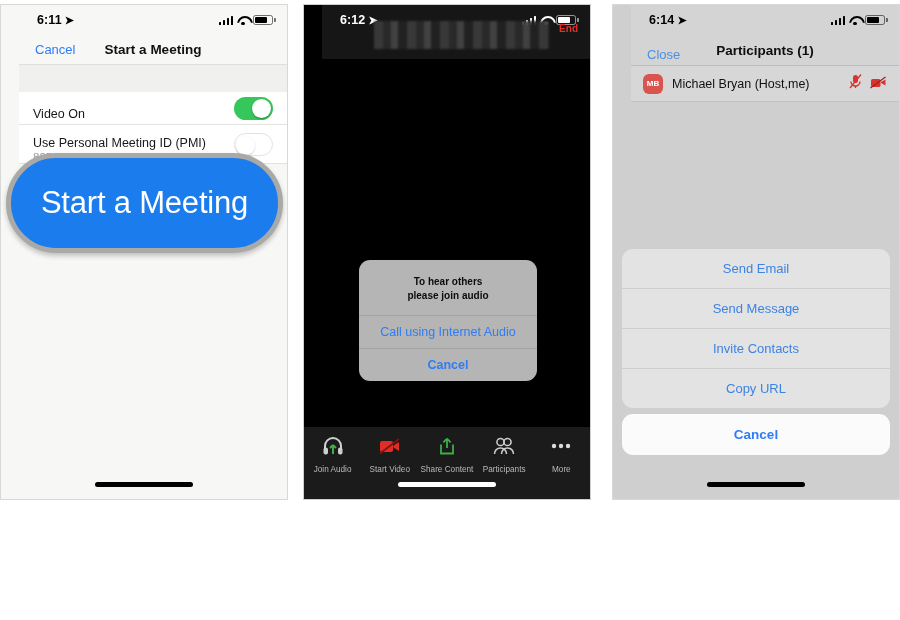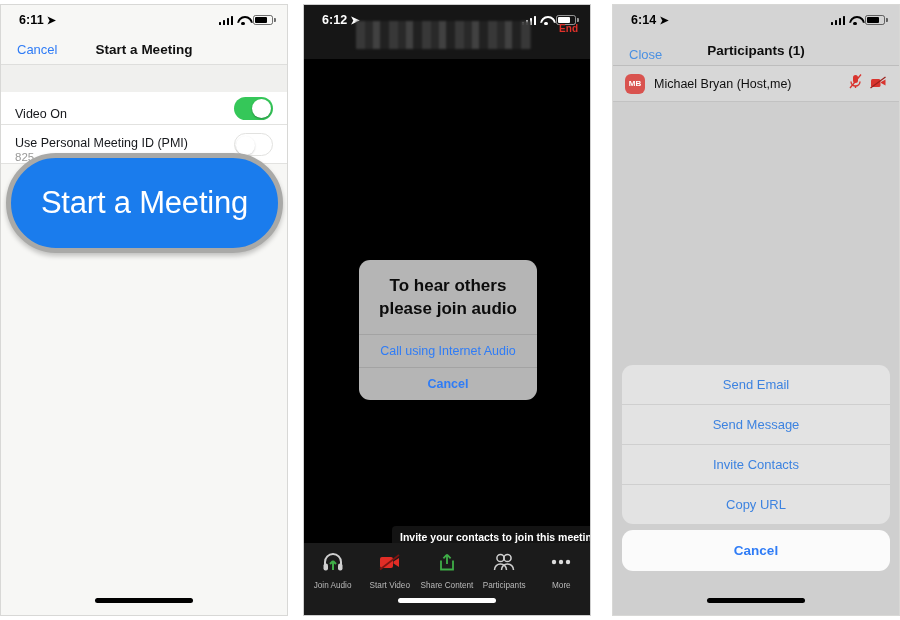--- a/index.html
+++ b/index.html
@@ -16,25 +16,26 @@
     position: relative;
     width: 900px; height: 620px;
     background: #ffffff;
   }
 
   
   .panel {
     position: absolute;
     top: 4px;
     width: 288px;
-    height: 612px;
+    height: 496px;
     background: #f7f7f5;
     border: 1px solid #d8d8d6;
     box-sizing: border-box;
     overflow: hidden;
+    padding-left: 18px;
   }
   #panel1 { left: 0px; }
   #panel2 { left: 303px; background: #000; border-color: #cfcfcf; }
   #panel3 { left: 612px; background: #cfcfcf; }
 
   
   .statusbar {
     position: relative;
     height: 30px;
     display: flex;
@@ -172,21 +173,21 @@
     left: 55px; top: 255px;
     width: 178px;
     background: #b5b5b5;
     border-radius: 11px;
     overflow: hidden;
     text-align: center;
     box-shadow: 0 2px 10px rgba(0,0,0,.5);
   }
   .alert-msg {
     padding: 15px 12px 13px;
-    font-size: 17px; font-weight: bold; color: #0c0c0c; line-height: 1.35;
+    font-size: 10px; font-weight: bold; color: #0c0c0c; line-height: 1.35;
   }
   .alert-act {
     border-top: 1px solid #a3a3a3;
     padding: 9px 6px;
     font-size: 12.5px;
     color: #2f7cf6;
   }
   .alert-act.bold { font-weight: bold; }
 
   

